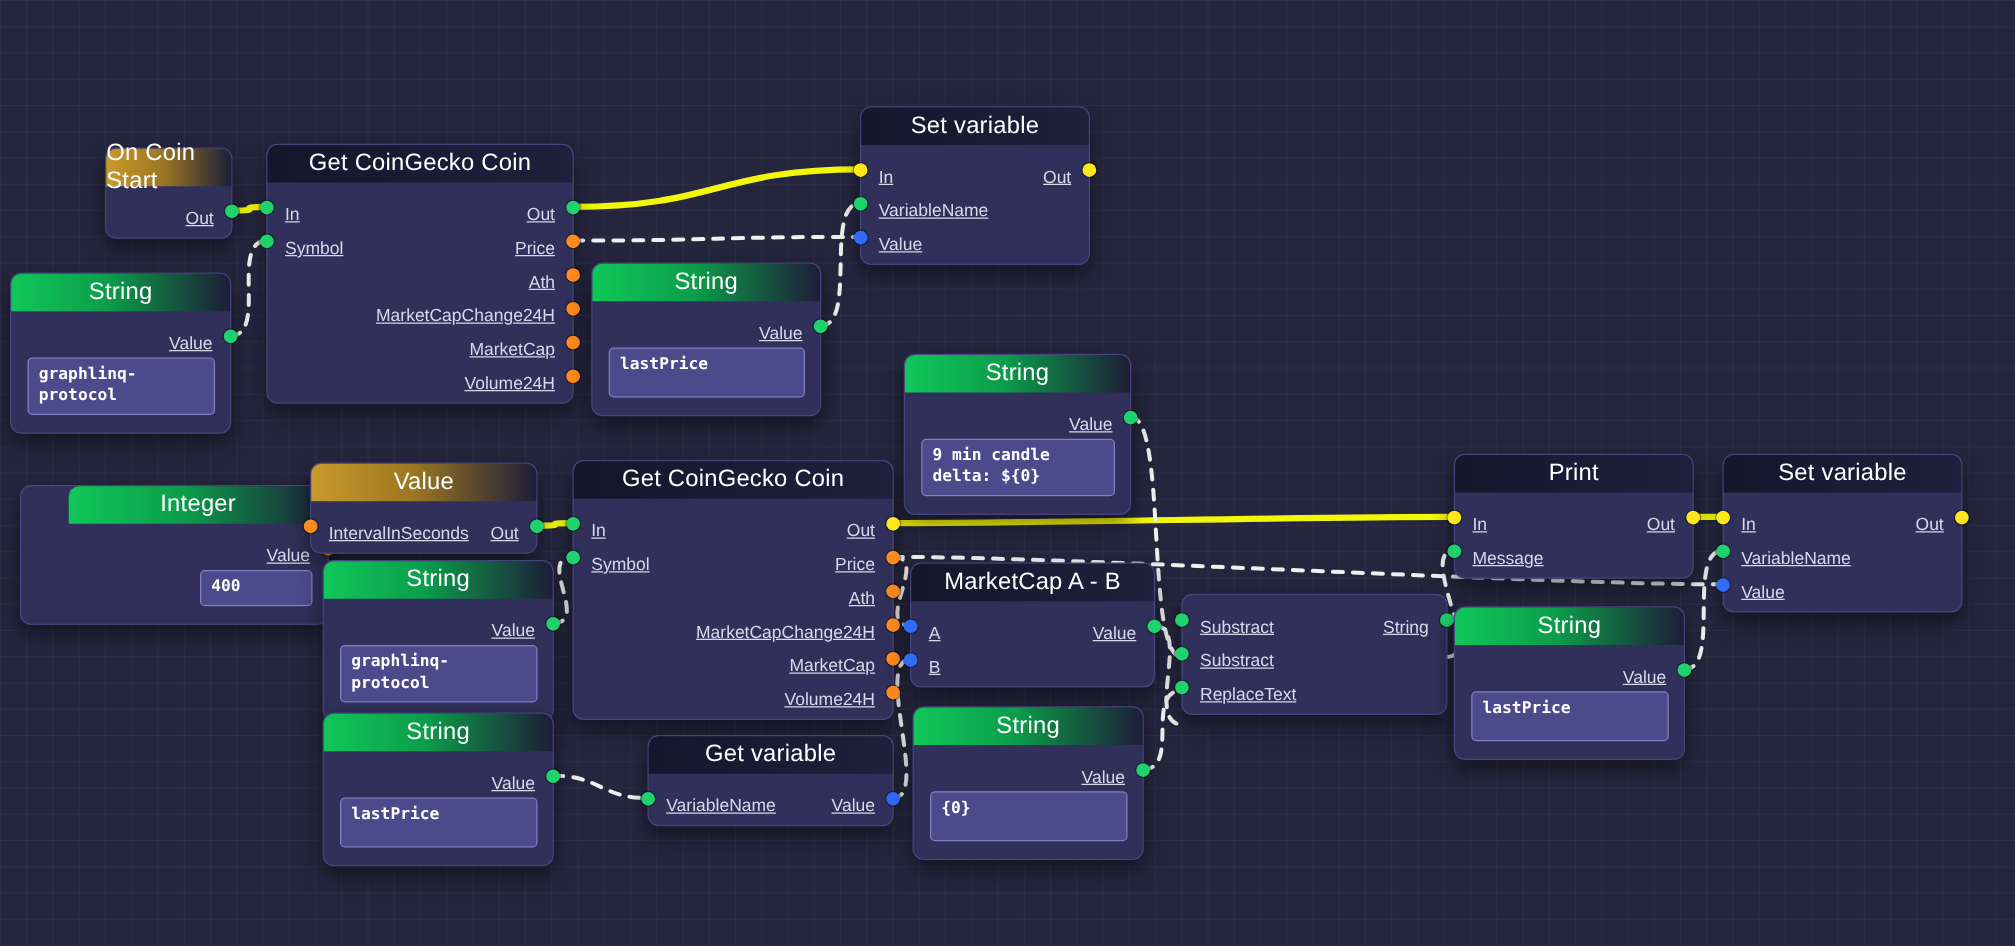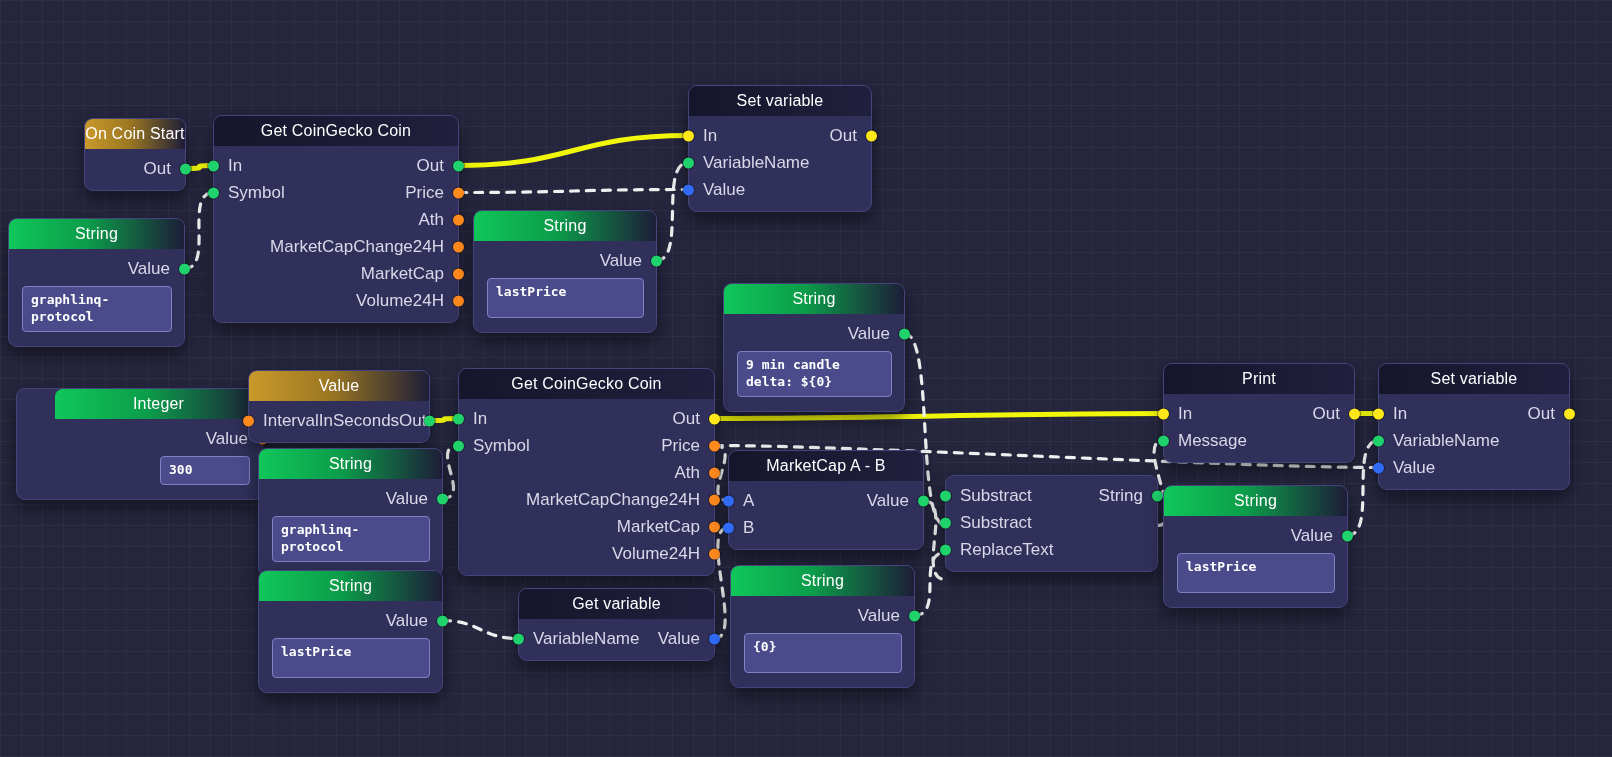--- a/index.html
+++ b/index.html
@@ -18,31 +18,31 @@
   .node {
     position:absolute;
     background:#30305a;
     border:1px solid #45457d;
     border-radius:9px;
     box-shadow:0 8px 18px rgba(0,0,0,0.45);
   }
   .node-header {
     height:30px; border-radius:8px 8px 0 0;
     display:flex; align-items:center; justify-content:center;
-    color:#ffffff; font-size:16px; letter-spacing:0.2px;
+    color:#ffffff; font-size:19px; letter-spacing:0.2px;
   }
   .node-header.dark  { background:linear-gradient(90deg,#15152b 0%,#20203e 100%); }
   .node-header.gold  { background:linear-gradient(90deg,#c9992a 0%,#9c7722 45%,#1d1d38 100%); }
   .node-header.green { background:linear-gradient(90deg,#10c75a 0%,#0c9c4a 45%,#1d1d38 100%); }
   .node-header.blue  { background:linear-gradient(90deg,#2b4ef2 0%,#2945d2 55%,#1d1d38 100%); }
   .node-body { padding:6px 0 8px; }
   .row {
     position:relative; height:27px;
-    display:flex; align-items:center; justify-content:space-between;
-    font-size:17px; color:#d8d8ea;
+    display:flex; align-items:flex-end; justify-content:space-between;
+    font-size:14px; color:#d8d8ea;text-decoration:underline;
   }
   .plabel.left  { padding-left:14px; }
   .plabel.right { margin-left:auto; padding-right:14px; }
   .port {
     position:absolute; width:11px; height:11px; border-radius:50%;
     top:50%; transform:translateY(-50%);
     box-shadow:0 0 0 1px rgba(0,0,0,0.35);
   }
   .port.in  { left:-6px; }
   .port.out { right:-6px; }
@@ -191,21 +191,21 @@
       </div>
       <div class="node" style="left: 16px; top: 388px; width: 247px; padding-left: 38px;">
         <div class="node-header green">
           <span class="node-title">Integer</span>
         </div>
         <div class="node-body">
           <div class="row">
             <span class="plabel right">Value</span>
             <span class="port out" style="background: rgb(255, 138, 30);"></span>
           </div>
-          <div class="vbox small" style="width: 90px;">300</div>
+          <div class="vbox small" style="width: 90px;">400</div>
         </div>
       </div>
       <div class="node" style="left: 248px; top: 370px; width: 182px;">
         <div class="node-header gold">
           <span class="node-title">Value</span>
         </div>
         <div class="node-body">
           <div class="row">
             <span class="port in" style="background: rgb(255, 138, 30);"></span>
             <span class="plabel left">IntervalInSeconds</span>

